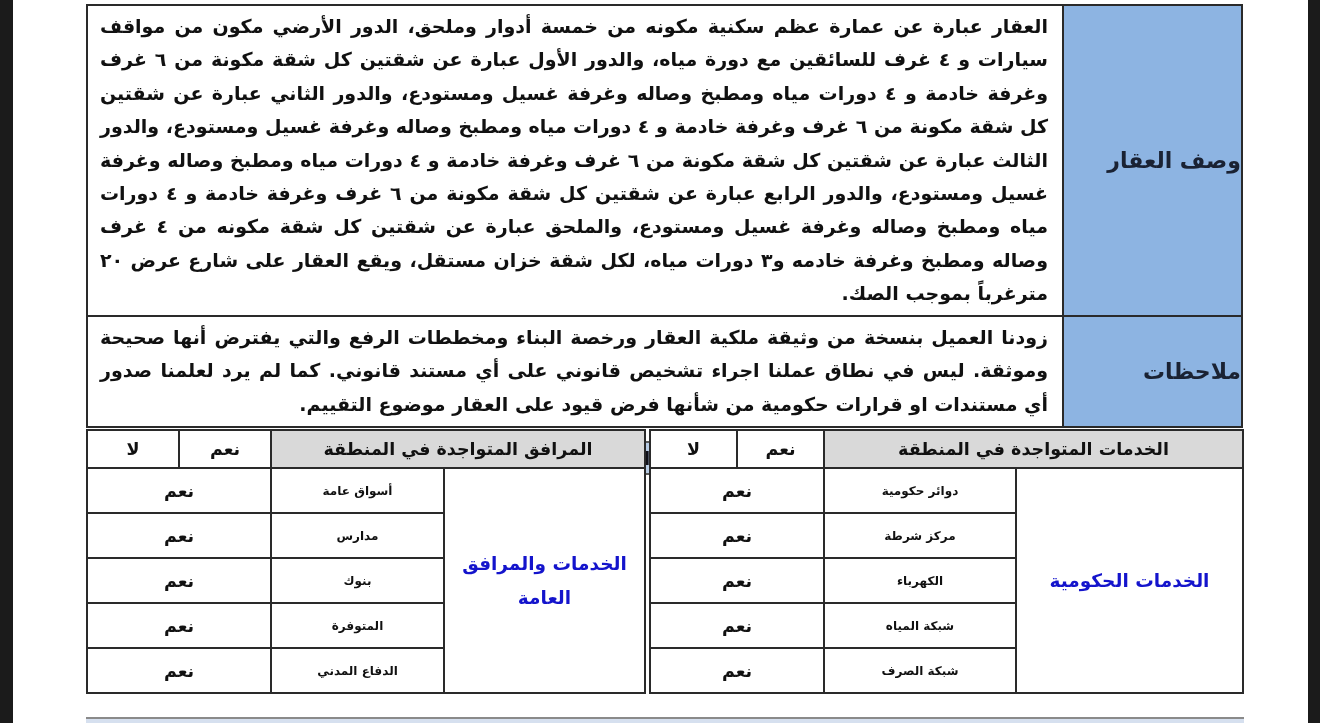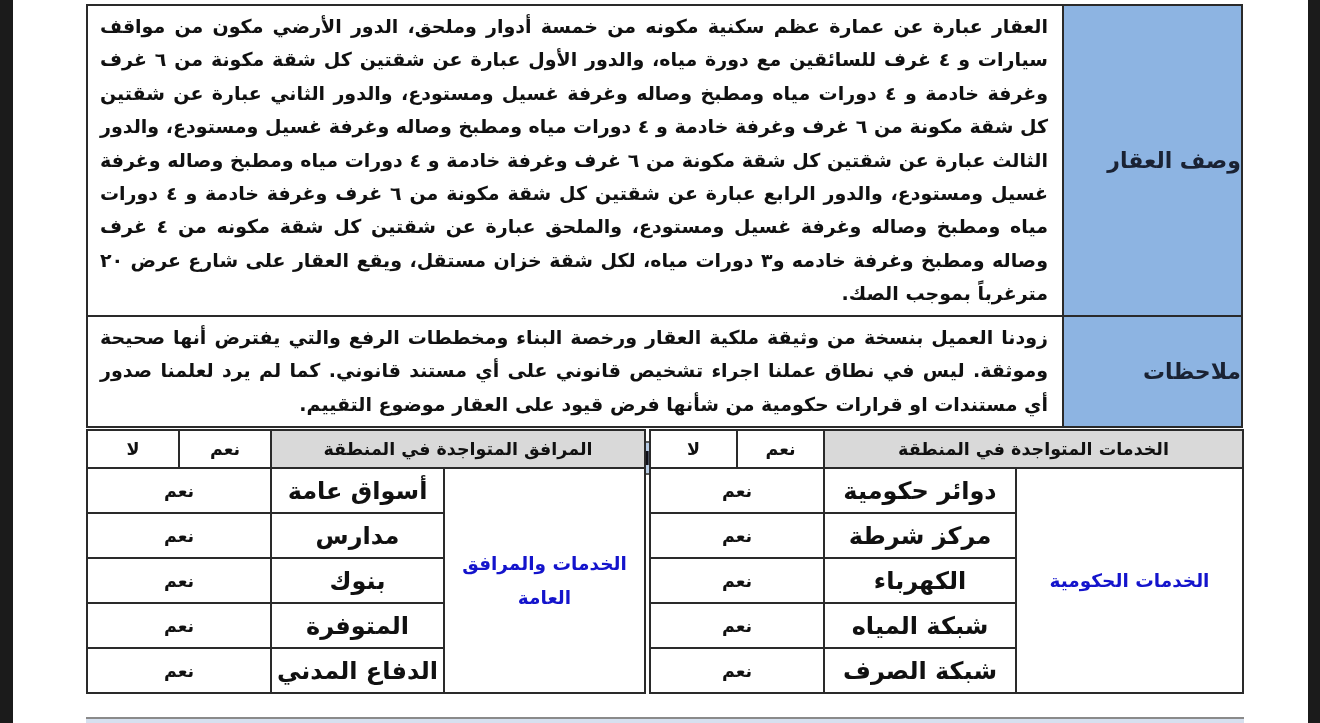--- a/index.html
+++ b/index.html
@@ -49,21 +49,21 @@
     display:flex; align-items:center; justify-content:center;
     font-size:19px; color:#101018;margin-top:48px;
   }
   .svc-halves {
     position:absolute; left:86px; top:429px; width:1158px;
     display:flex; direction:rtl; justify-content:space-between;
   }
   table.svc { border-collapse:collapse; table-layout:fixed; direction:rtl; }
   table.svc td {
     border:2px solid #2a2a2a; text-align:center; vertical-align:middle;
-    font-size:24px; background:#ffffff;
+    font-size:12px; background:#ffffff;
   }
   table.svc tr.sub-tr  { height:38px; }
   table.svc tr.body-tr { height:45px; }
   table.svc td.gray  { background:#D9D9D9; font-size:17.5px; }
   table.svc td.group { color:#1414CC; font-size:18.5px; line-height:34px; padding:0 6px; }
   table.svc td.yn    { font-size:17.5px; }
 
   
   .next-table {
     position:absolute; left:86px; top:717px; width:1158px; height:6px;

